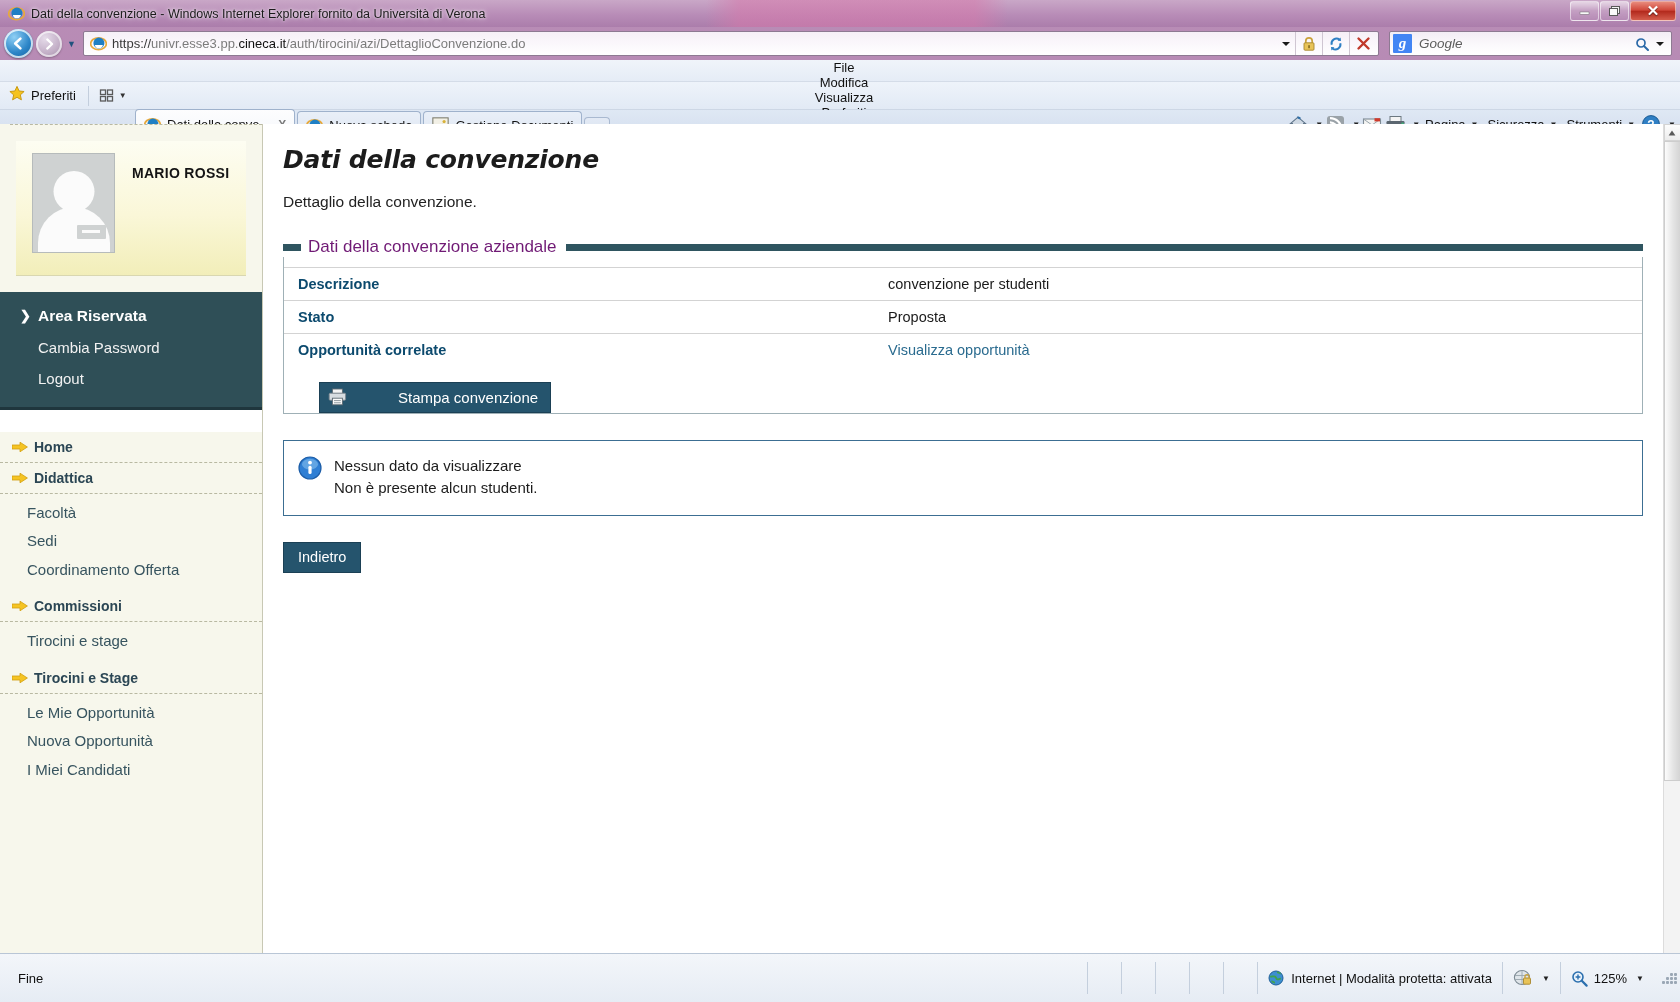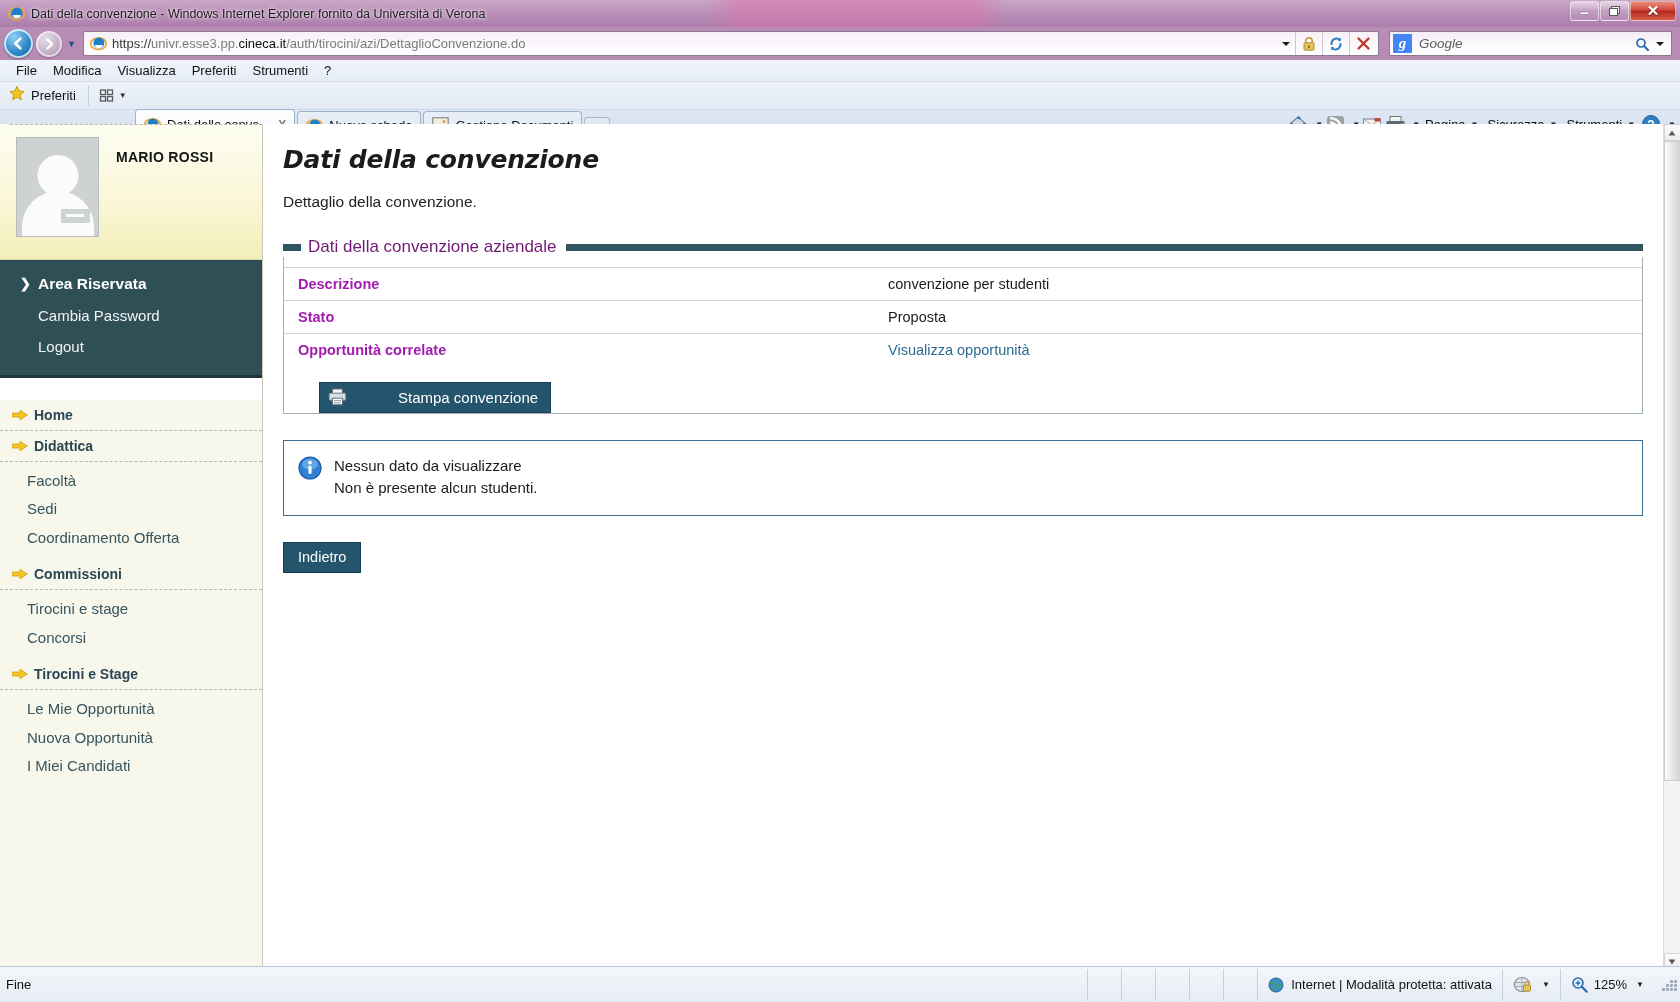--- a/index.html
+++ b/index.html
@@ -131,21 +131,21 @@
     flex: 1 1 auto; font-size: 13.5px; color: #5c5c5c; font-style: italic;
   }
 
   
   #menubar {
     height: 22px;
     background: linear-gradient(to bottom, #f0f4fa 0%, #e5ecf6 100%);
     display: flex; align-items: center;
     padding-left: 8px;
     border-bottom: 1px solid #d4dce8;
-    font-size: 13px; color: #111;
+    font-size: 13px; color: #111; flex-direction: column;
   }
   #menubar .mi { padding: 0 8px; white-space: nowrap; }
 
   
   #favrow {
     height: 28px;
     background: linear-gradient(to bottom, #eef3fa 0%, #e2eaf5 100%);
     display: flex; align-items: center;
     padding-left: 8px;
     border-bottom: 1px solid #cdd7e5;
@@ -224,21 +224,21 @@
     width: 263px;
     flex: none;
     background: #f7f7ec;
     border-right: 1px solid #c8c8b4;
     font-size: 15px;
     position: relative;
   }
   #sidebar .topdash { border-top: 1px dashed #b9b9a2; margin: 0 0 0 10px; }
 
   .userbox {
-    margin: 0;
+    margin: 16px;
     background: linear-gradient(to bottom, #fdfdf2 0%, #faf7d8 55%, #f2eeb9 100%);
     border-bottom: 1px solid #d9d7b0;
     display: flex; align-items: flex-start;
     padding: 12px 2px 14px 16px;
     height: 135px;
   }
   .avatar {
     width: 83px; height: 100px;
     background: #cfd2d2;
     border: 1px solid #b6bbbb;
@@ -349,21 +349,21 @@
     margin-top: 0;
   }
   table.detail {
     width: 100%;
     border-collapse: collapse;
     font-size: 14.5px;
   }
   table.detail td {
     border-top: 1px solid #d3d3d3;
     padding: 8px 0 8px 14px;
-    color: #a21caf;
+    color: #0c4a6e;
   }
   table.detail tr:first-child td { border-top: 1px solid #d3d3d3; }
   table.detail td.label { font-weight: bold; width: 590px; }
   table.detail td.value { color: #1a1a1a; }
   table.detail td.value a { color: #2a6b8f; text-decoration: none; }
 
   .btn-print {
     display: inline-flex; align-items: center;
     margin: 16px 0 0 35px;
     background: #25546d;
@@ -418,25 +418,25 @@
     position: absolute; top: 0; left: 0;
     width: 17px; height: 640px;
     background: linear-gradient(to right, #fcfcfc, #e4e4e4 55%, #d4d4d4);
     border: 1px solid #cdcdcd;
   }
 
   
   #statusbar {
     position: absolute;
     left: 0; bottom: 0;
-    width: 1680px; height: 36px;
+    width: 1680px; height: 49px;
     background: linear-gradient(to bottom, #f3f6fa 0%, #e6ecf4 100%);
     border-top: 1px solid #b9c6d6;
     display: flex; align-items: center;
-    font-size: 13px; color: #111;
+    font-size: 13px; color: #111; padding-left: 12px;
   }
   #statusbar .st-text { padding-left: 6px; }
   #statusbar .spacer { flex: 1 1 auto; }
   #statusbar .st-seg {
     border-left: 1px solid #c4cfdd;
     height: 32px; display: flex; align-items: center;
     padding: 0 10px;
     white-space: nowrap;
   }
   #statusbar .st-seg.narrow { width: 34px; padding: 0; }
@@ -715,21 +715,20 @@
 
         <div class="navgroup">
           <div class="navhead">
             <svg class="arrow-icon" width="16" height="12" viewBox="0 0 16 12">
               <path d="M0 4h8V1.2L15.4 6 8 10.8V8H0z" fill="#f5c423" stroke="#d2a00f" stroke-width="0.8"></path>
             </svg>
             <span>Commissioni</span>
           </div>
           <div class="navlinks">
             <div class="navlink">Tirocini e stage</div>
-            <div class="navlink">Concorsi</div>
           </div>
         </div>
 
 
         <div class="navgroup">
           <div class="navhead">
             <svg class="arrow-icon" width="16" height="12" viewBox="0 0 16 12">
               <path d="M0 4h8V1.2L15.4 6 8 10.8V8H0z" fill="#f5c423" stroke="#d2a00f" stroke-width="0.8"></path>
             </svg>
             <span>Tirocini e Stage</span>

